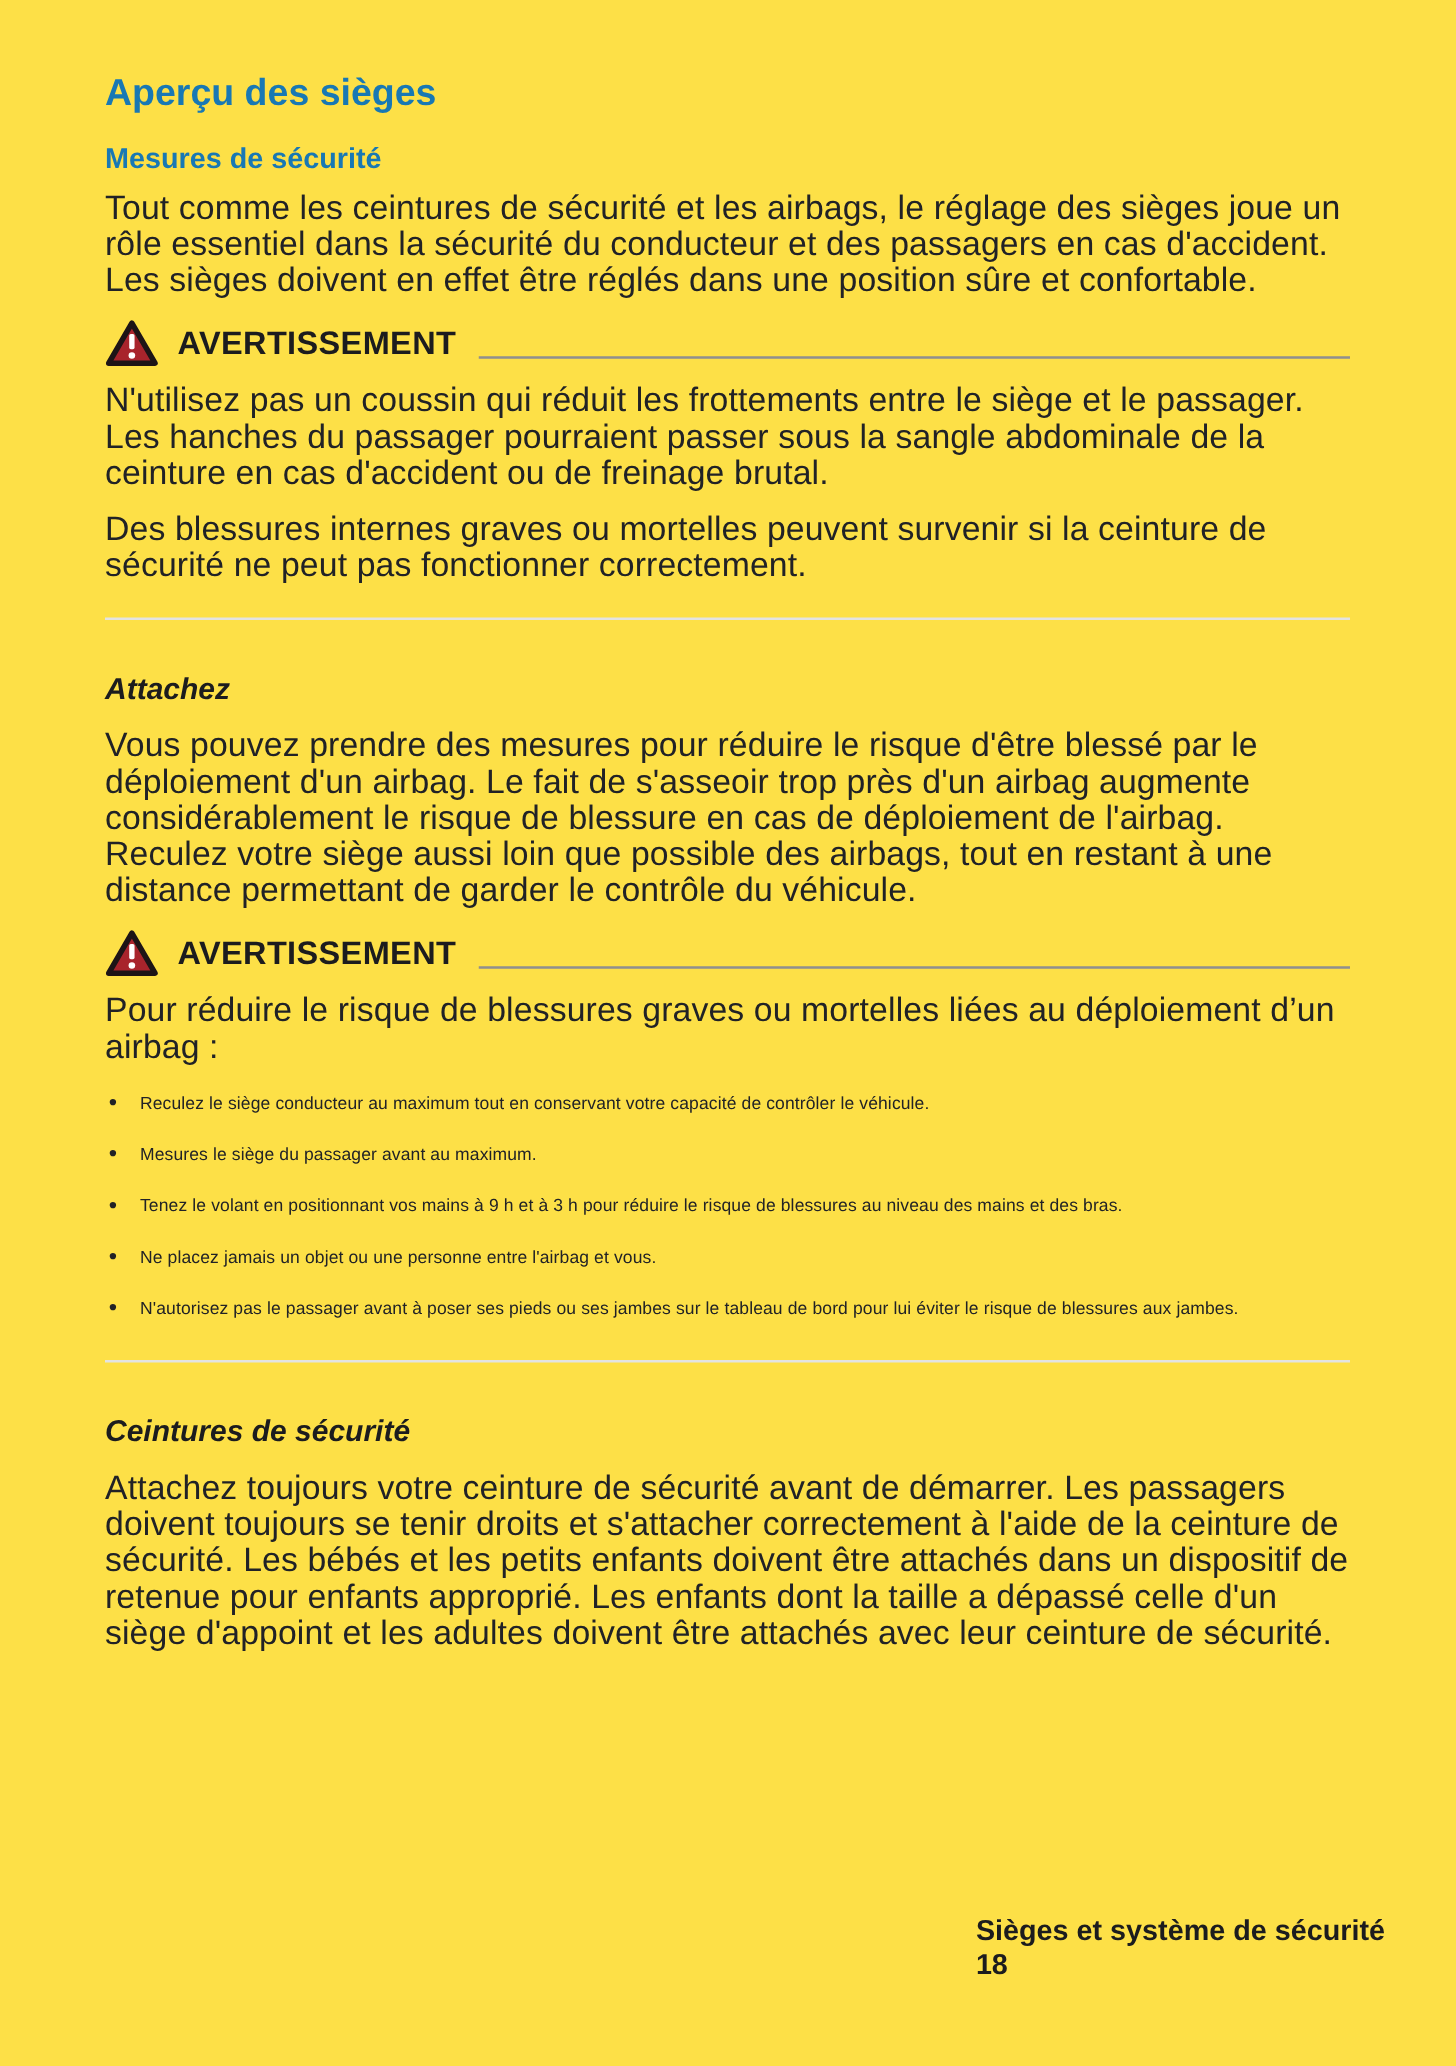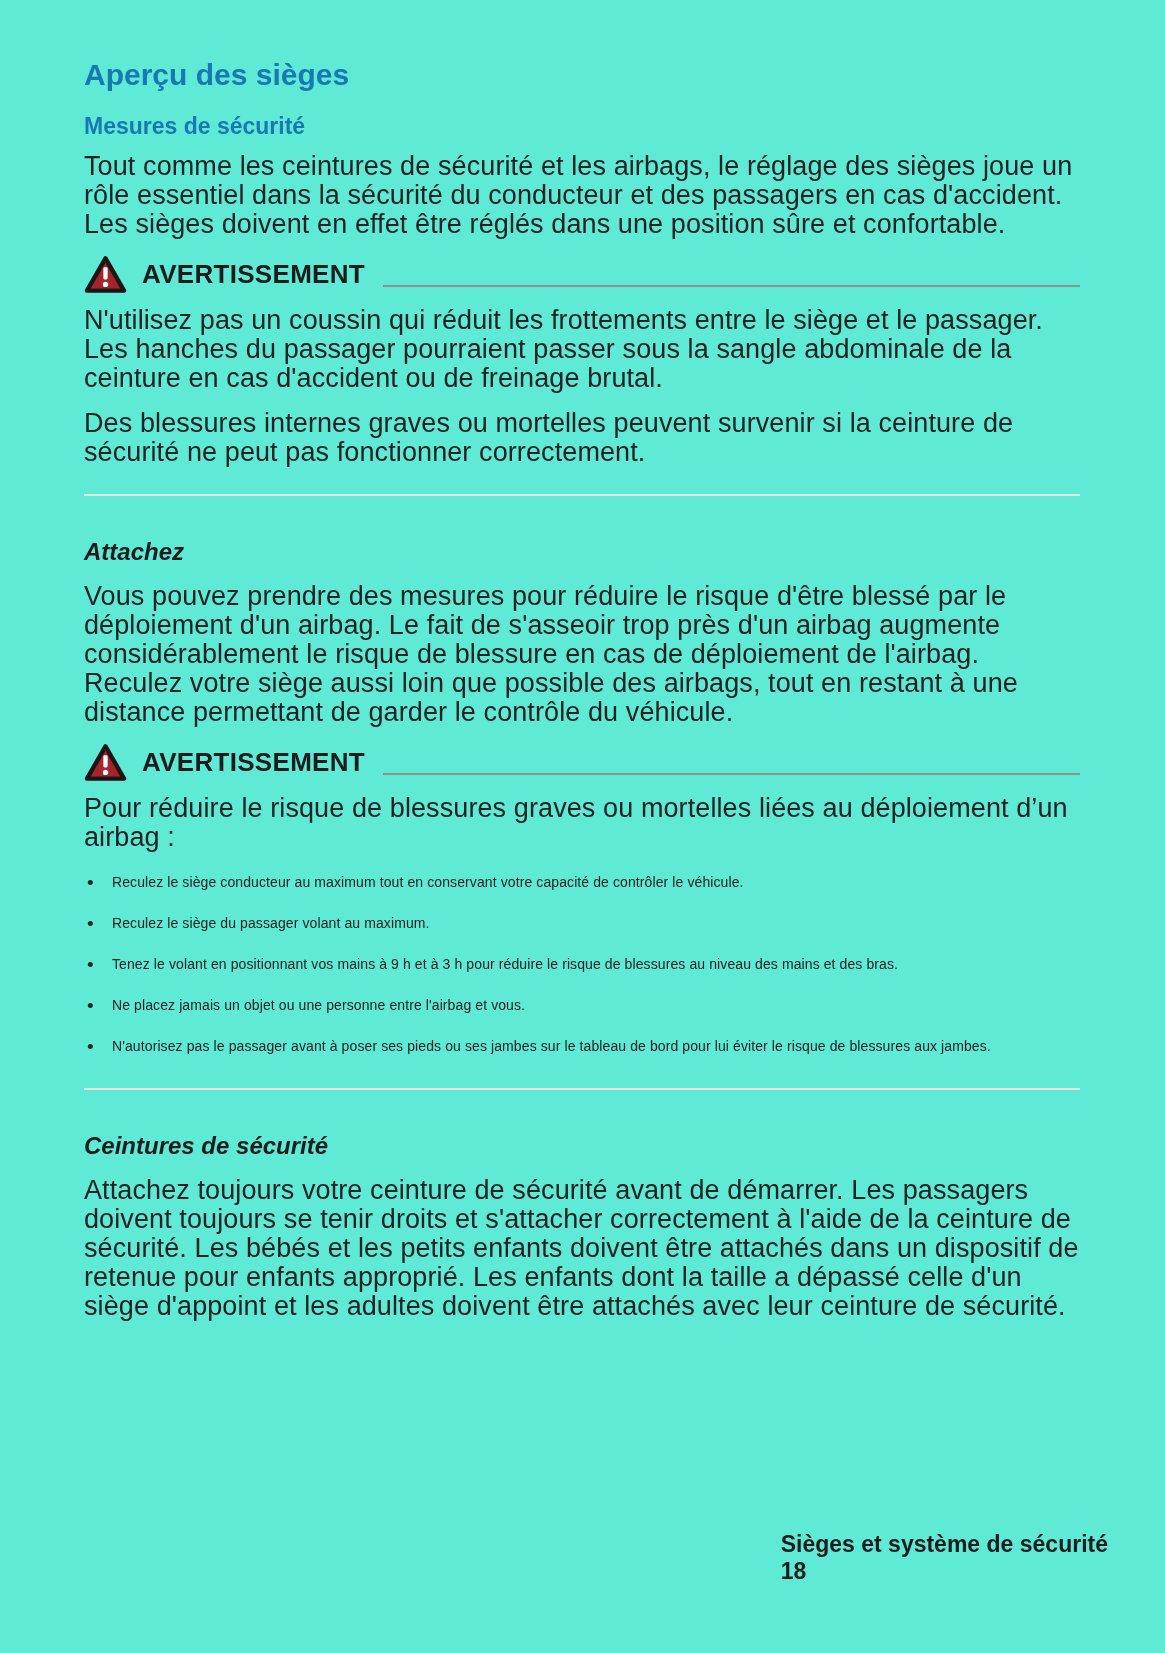--- a/index.html
+++ b/index.html
@@ -5,21 +5,21 @@
   html,body { margin:0; padding:0; }
   body {
     background:#ffffff;
     font-family:"Liberation Sans", sans-serif;
     color:#212226;
   }
   .page {
     position:relative;
     width:1165px;
     height:1653px;
-    background:#5eead4;
+    background:#fde047;
     overflow:hidden;
   }
   .content {
     position:absolute;
     left:84px;
     top:58px;
     width:996px;
   }
   .doc-title {
     margin:0 0 22px 0;
@@ -150,21 +150,21 @@
           <circle cx="22" cy="30.2" r="2.7" fill="#ffffff"></circle>
         </svg>
       </span>
       <span class="warning-label">AVERTISSEMENT</span>
       <span class="warning-rule"></span>
     </div>
     <p class="body-text">Pour réduire le risque de blessures graves ou mortelles liées au déploiement d’un airbag :</p>
 
     <ul class="bullet-list">
       <li>Reculez le siège conducteur au maximum tout en conservant votre capacité de contrôler le véhicule.</li>
-      <li>Reculez le siège du passager volant au maximum.</li>
+      <li>Mesures le siège du passager avant au maximum.</li>
       <li>Tenez le volant en positionnant vos mains à 9 h et à 3 h pour réduire le risque de blessures au niveau des mains et des bras.</li>
       <li>Ne placez jamais un objet ou une personne entre l'airbag et vous.</li>
       <li>N'autorisez pas le passager avant à poser ses pieds ou ses jambes sur le tableau de bord pour lui éviter le risque de blessures aux jambes.</li>
     </ul>
 
     <hr class="section-divider">
 
     <h3 class="italic-heading">Ceintures de sécurité</h3>
     <p class="body-text">Attachez toujours votre ceinture de sécurité avant de démarrer. Les passagers doivent toujours se tenir droits et s'attacher correctement à l'aide de la ceinture de sécurité. Les bébés et les petits enfants doivent être attachés dans un dispositif de retenue pour enfants approprié. Les enfants dont la taille a dépassé celle d'un siège d'appoint et les adultes doivent être attachés avec leur ceinture de sécurité.</p>
 

